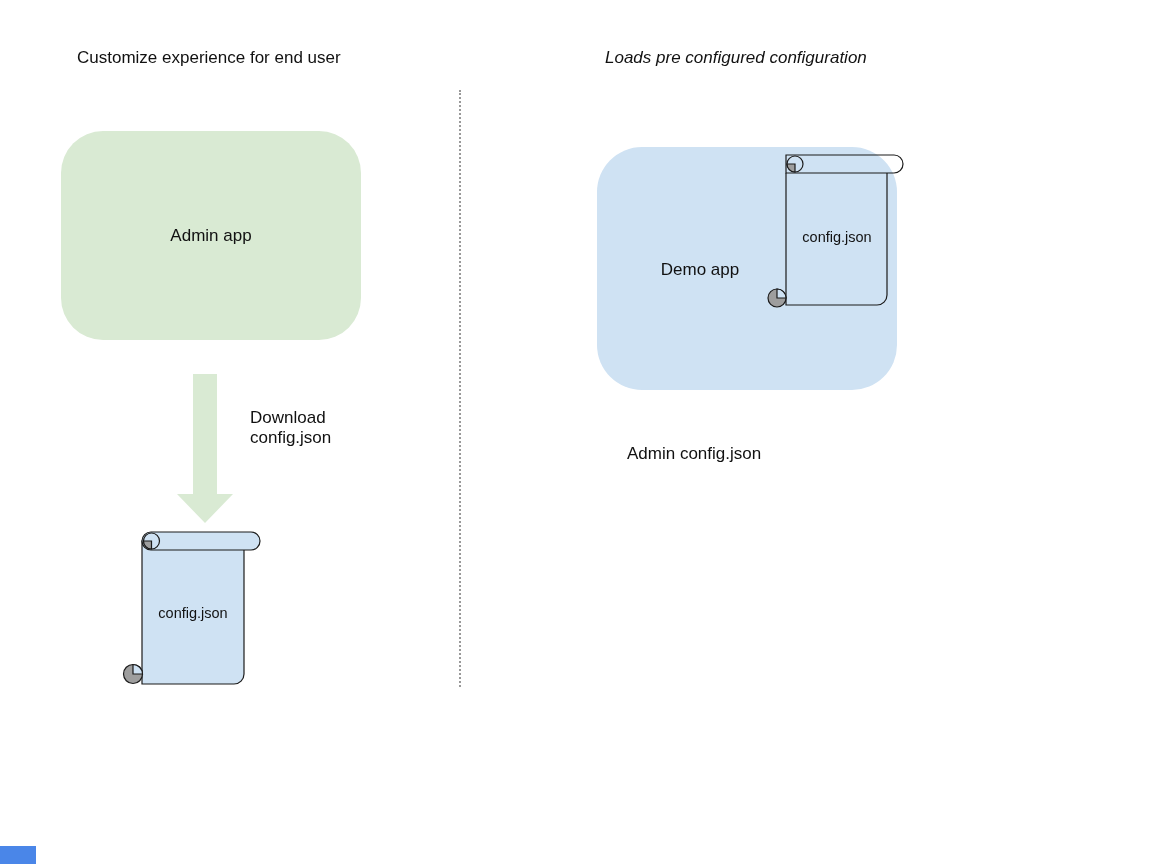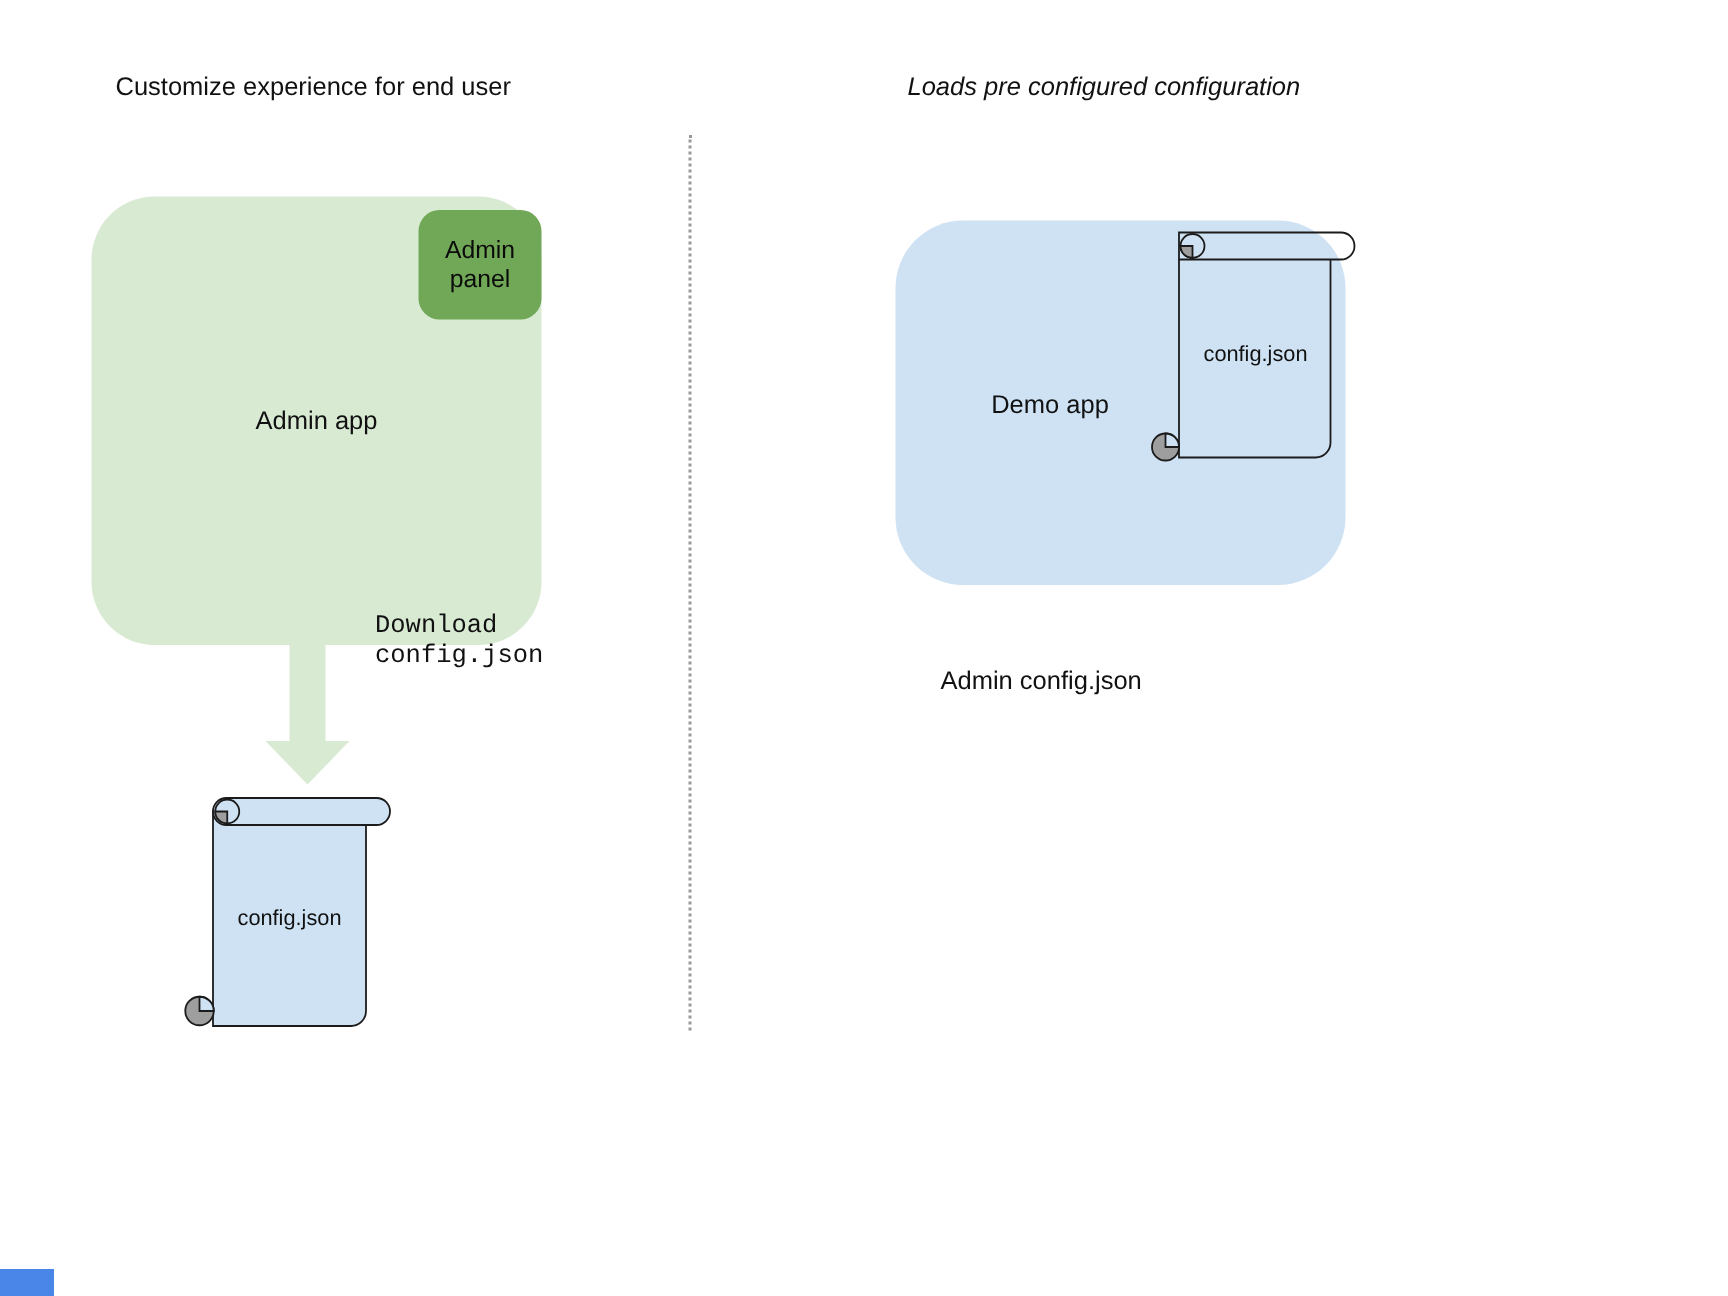--- a/index.html
+++ b/index.html
@@ -6,35 +6,35 @@
   #canvas{
     position:relative;width:1152px;height:864px;background:#ffffff;overflow:hidden;
     font-family:"Liberation Sans","DejaVu Sans",sans-serif;color:#111111;
   }
   .abs{position:absolute;}
   .title{font-size:17px;line-height:20px;color:#111111;white-space:nowrap;}
   .label{font-size:17px;line-height:20px;color:#111111;white-space:nowrap;}
   .small-label{font-size:14.5px;line-height:17px;color:#111111;white-space:nowrap;}
   .center-anchor{transform:translate(-50%,-50%);}
   #admin-app-box{
-    left:61px;top:131px;width:300px;height:299px;
+    left:61px;top:131px;width:300px;height:209px;
     background:#d9ead3;border-radius:42px;
     display:flex;align-items:center;justify-content:center;
   }
   #admin-panel-box{
     left:279px;top:140px;width:82px;height:73px;
     background:#71a857;border-radius:14px;
     display:flex;flex-direction:column;align-items:center;justify-content:center;
   }
   #admin-panel-box span{font-size:16.5px;line-height:19px;color:#0b0b0b;}
   #demo-app-box{
     left:597px;top:147px;width:300px;height:243px;
     background:#cfe2f3;border-radius:45px;
   }
-  #download-label{left:250px;top:408px;font-family:Liberation Mono, monospace;}
+  #download-label{left:250px;top:408px;}
   #left-config-label{left:193px;top:613px;}
   #right-config-label{left:837px;top:237px;}
   #demo-app-label{left:700px;top:270px;}
   #left-title{left:77px;top:48px;}
   #right-title{left:605px;top:48px;font-style:italic;}
   #right-caption{left:627px;top:444px;}
   #divider{
     left:459px;top:90px;height:597px;width:0;
     border-left:2px dotted #999999;
   }
@@ -47,24 +47,20 @@
 <body>
 
 <div id="canvas">
 
   <div class="abs title" id="left-title">Customize experience for end user</div>
 
   <div class="abs" id="admin-app-box">
     <span class="label">Admin app</span>
   </div>
 
-  <div class="abs" id="admin-panel-box">
-    <span>Admin</span>
-    <span>panel</span>
-  </div>
 
   <svg class="abs" style="left:170px;top:370px;" width="70" height="160">
     <polygon points="23,4 47,4 47,124 63,124 35,153 7,124 23,124" fill="#d9ead3"></polygon>
   </svg>
 
   <div class="abs label" id="download-label">
     <div>Download</div>
     <div>config.json</div>
   </div>
 

